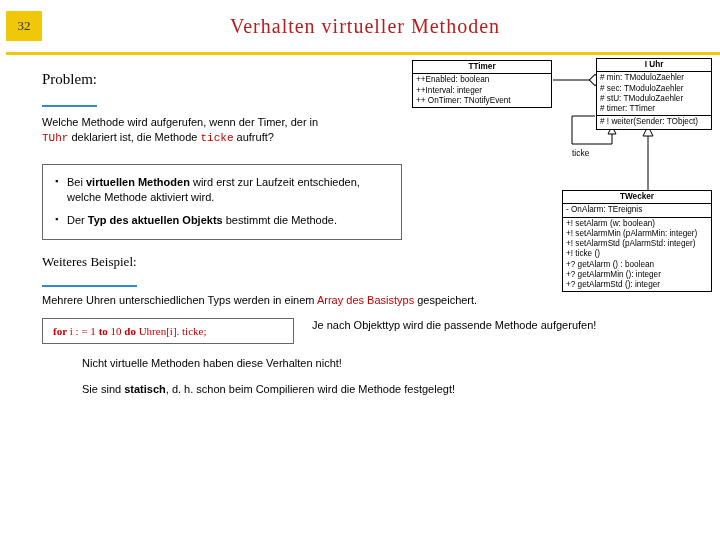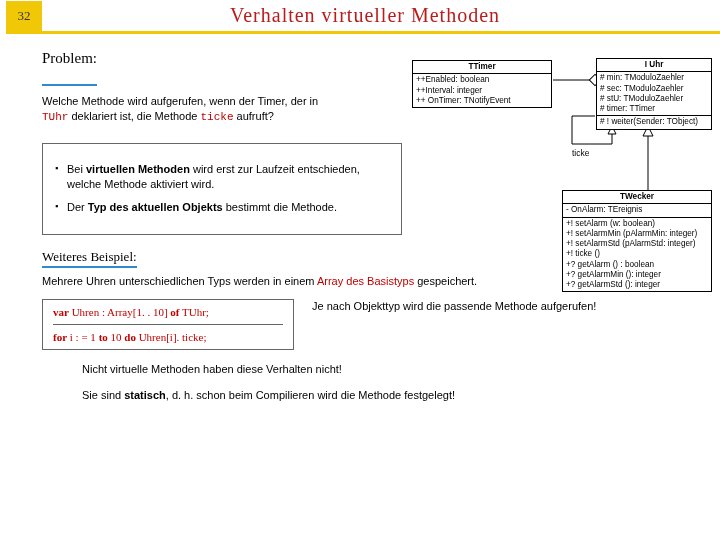--- a/index.html
+++ b/index.html
@@ -1,29 +1,29 @@
 <!DOCTYPE html>
 <html><head>
 <meta charset="utf-8">
 <style>
   * { margin: 0; padding: 0; box-sizing: border-box; }
   body { width: 720px; height: 540px; background: #fff; font-family: Verdana, Arial, sans-serif; font-size: 11px; color: #000; position: relative; overflow: hidden; }
-  .header { display: flex; align-items: center; height: 34px; border-bottom: 3px solid #f0c808; margin-left: 6px; gap: 8px; }
+  .header { display: flex; align-items: center; height: 55px; border-bottom: 3px solid #f0c808; margin-left: 6px; gap: 8px; }
   .pagenum-box { width: 36px; height: 30px; background: #f0c808; display: flex; align-items: center; justify-content: center; font-size: 13px; font-family: Verdana; color: #333; }
   .title { flex: 1; text-align: center; font-size: 20px; color: #b91c1c; font-family: Verdana; padding-right: 40px; letter-spacing: 1px; }
   .content { padding: 16px 26px 0 42px; position: relative; }
   .problem-h { font-family: Georgia, serif; font-size: 15px; border-bottom: 2px solid #3388cc; display: inline-block; padding-bottom: 17px; margin-bottom: 8px; }
   .problem-p { width: 300px; line-height: 1.35; margin-bottom: 18px; }
   .kw1 { font-family: 'Courier New', monospace; }
   .kw-red { color: #c00000; }
-  .bullets { border: 1px solid #666; width: 360px; padding: 18px 12px; margin-bottom: 14px; }
+  .bullets { border: 1px solid #666; width: 360px; padding: 10px 12px; margin-bottom: 14px; }
   .bullets li { list-style: none; position: relative; padding-left: 12px; line-height: 1.4; margin-bottom: 8px; }
   .bullets li::before { content: "▪"; position: absolute; left: 0; top: 0; font-size: 9px; }
   .bullets li:last-child { margin-bottom: 0; }
-  .weiter-h { font-family: Georgia, serif; font-size: 13px; padding-bottom: 1px; display: inline-block; margin-bottom: 6px; border-bottom: 2px solid #3388cc; }
+  .weiter-h { font-family: Georgia, serif; font-size: 13px; padding-bottom: 15px; display: inline-block; margin-bottom: 6px; border-bottom: 2px solid #3388cc; }
   .weiter-p { line-height: 1.4; margin-bottom: 10px; }
   .row2 { display: flex; gap: 18px; align-items: flex-start; margin-bottom: 12px; }
   .codebox { border: 1px solid #666; padding: 6px 10px; font-family: Verdana; width: 252px; font-size: 11px; }
   .codebox .line1 { border-bottom: 1px solid #666; padding-bottom: 6px; margin-bottom: 6px; }
   .row2-p { font-size: 11px; line-height: 1.4; flex: 1; }
   .foot-p { margin-bottom: 10px; line-height: 1.4; padding-left: 40px; }
 
   
   .uml { position: absolute; right: 8px; top: 54px; width: 300px; height: 310px; }
   .umlbox { position: absolute; background: #fff; border: 1px solid #000; font-family: Arial, sans-serif; font-size: 8.2px; line-height: 1.25; }
@@ -60,23 +60,20 @@
     </li>
   </ul>
 
   <div class="weiter-h">Weiteres Beispiel:</div>
   <p class="weiter-p">
     <span>Mehrere Uhren unterschiedlichen Typs werden in einem </span><span class="kw-red">Array des Basistyps</span><span> gespeichert.</span>
   </p>
 
   <div class="row2">
     <div class="codebox">
-      <div class="line1">
-        <b class="kw-red">var</b><span class="kw-red"> Uhren : Array[1. . 10] </span><b class="kw-red">of</b><span class="kw-red"> TUhr;</span>
-      </div>
       <div>
         <b class="kw-red">for</b><span class="kw-red"> i : = 1 </span><b class="kw-red">to</b><span class="kw-red"> 10 </span><b class="kw-red">do</b><span class="kw-red"> Uhren[i]. ticke;</span>
       </div>
     </div>
     <p class="row2-p">Je nach Objekttyp wird die passende Methode aufgerufen!</p>
   </div>
 
   <p class="foot-p">Nicht virtuelle Methoden haben diese Verhalten nicht!</p>
   <p class="foot-p">
     <span>Sie sind </span><b>statisch</b><span>, d. h. schon beim Compilieren wird die Methode festgelegt!</span>

